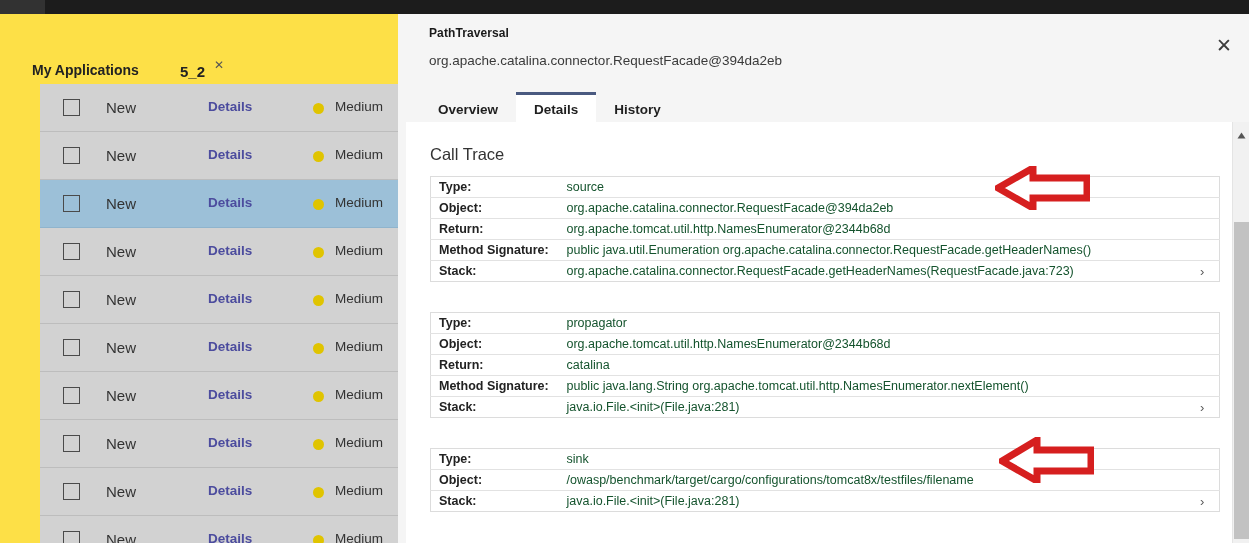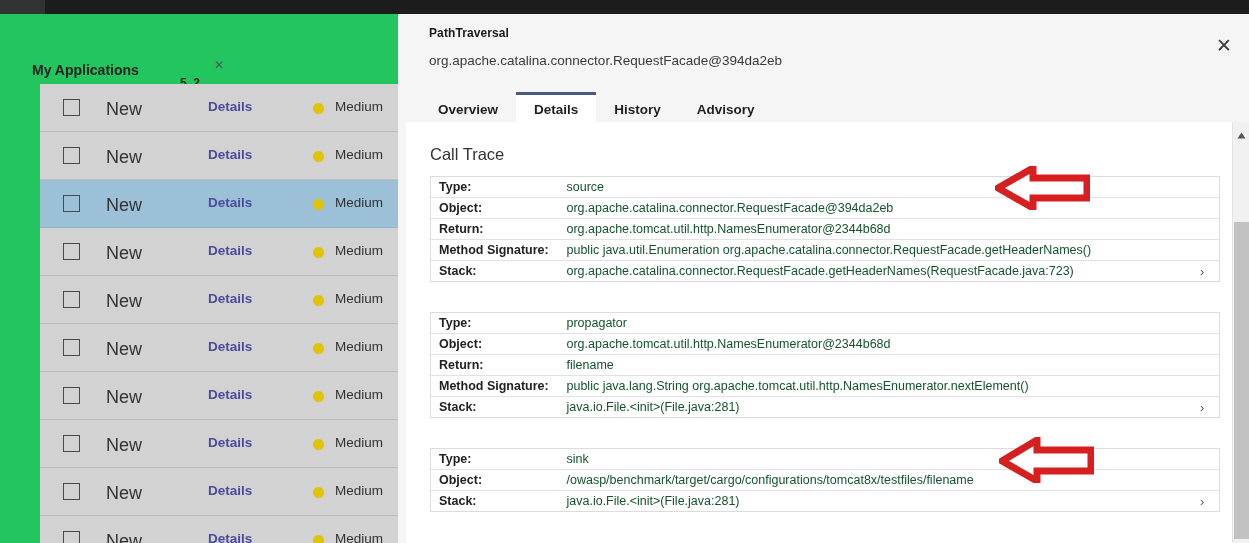--- a/index.html
+++ b/index.html
@@ -10,50 +10,50 @@
     background: #ffffff;
   }
   #root { position: relative; width: 1249px; height: 543px; }
 
   
   .chrome-bar { position:absolute; left:0; top:0; width:1249px; height:14px; background:#1c1c1c; }
   .chrome-tab { position:absolute; left:0; top:0; width:45px; height:14px; background:#323232; }
 
   
   .app-bg { position:absolute; left:0; top:14px; width:1249px; height:529px; background:#c6c6c6; }
-  .app-panel { position:absolute; left:0; top:14px; width:398px; height:529px; background:#22c55e; }
+  .app-panel { position:absolute; left:0; top:14px; width:398px; height:529px; background:#fde047; }
 
   .app-header { position:absolute; left:0; top:40px; width:398px; height:32px; }
   .app-title {
     position:absolute; left:32px; top:48px;
     font-size:14px; font-weight:bold; color:#222;
   }
   .tab-label {
-    position:absolute; left:180px; top:62px;
-    font-size:12px; font-weight:bold; color:#222;
+    position:absolute; left:180px; top:49px;
+    font-size:15px; font-weight:bold; color:#222;
   }
   .tab-close {
     position:absolute; left:214px; top:45px;
     font-size:12px; color:#555; line-height:1;
   }
 
   .list-area { position:absolute; left:40px; top:70px; width:358px; height:473px; }
   .list-row {
     position:relative; height:48px; width:358px;
     border-bottom:1px solid #bdbdbd;
     background:#d2d2d2;
   }
   .list-row.selected { background:#9cc0d8; border-bottom:1px solid #8fb4cd; }
   .row-checkbox {
     position:absolute; left:23px; top:15px; width:17px; height:17px;
     border:1.5px solid #4a4a4a; background:transparent;
   }
   .row-status {
     position:absolute; left:66px; top:15px;
-    font-size:18px; color:#333;
+    font-size:15px; color:#333;
   }
   .row-details {
     position:absolute; left:168px; top:15px;
     font-size:13.5px; font-weight:bold; color:#4c4c9e;
     text-decoration:none;
   }
   .row-sev-dot {
     position:absolute; left:273px; top:19px;
     width:11px; height:11px; border-radius:50%;
     background:#e0c400;
@@ -247,21 +247,20 @@
 
   <div class="dialog">
     <div class="dialog-head">
       <div class="issue-title">PathTraversal</div>
       <div class="issue-subtitle">org.apache.catalina.connector.RequestFacade@394da2eb</div>
       <div class="close-btn">✕</div>
       <div class="tabs" id="tabs">
           <div class="tab">Overview</div>
           <div class="tab active">Details</div>
           <div class="tab">History</div>
-          <div class="tab">Advisory</div>
         </div>
     </div>
 
     <div class="dialog-body">
       <div class="section-title">Call Trace</div>
 
       <table class="trace-table" id="tbl-1">
           <tbody>
             <tr>
               <td class="k">Type:</td>
@@ -291,21 +290,21 @@
             <tr>
               <td class="k">Type:</td>
               <td colspan="2">propagator</td>
             </tr>
             <tr>
               <td class="k">Object:</td>
               <td colspan="2">org.apache.tomcat.util.http.NamesEnumerator@2344b68d</td>
             </tr>
             <tr>
               <td class="k">Return:</td>
-              <td colspan="2">filename</td>
+              <td colspan="2">catalina</td>
             </tr>
             <tr>
               <td class="k">Method Signature:</td>
               <td colspan="2">public java.lang.String org.apache.tomcat.util.http.NamesEnumerator.nextElement()</td>
             </tr>
             <tr>
               <td class="k">Stack:</td>
               <td>java.io.File.&lt;init&gt;(File.java:281)</td>
               <td class="chev">›</td>
             </tr>

